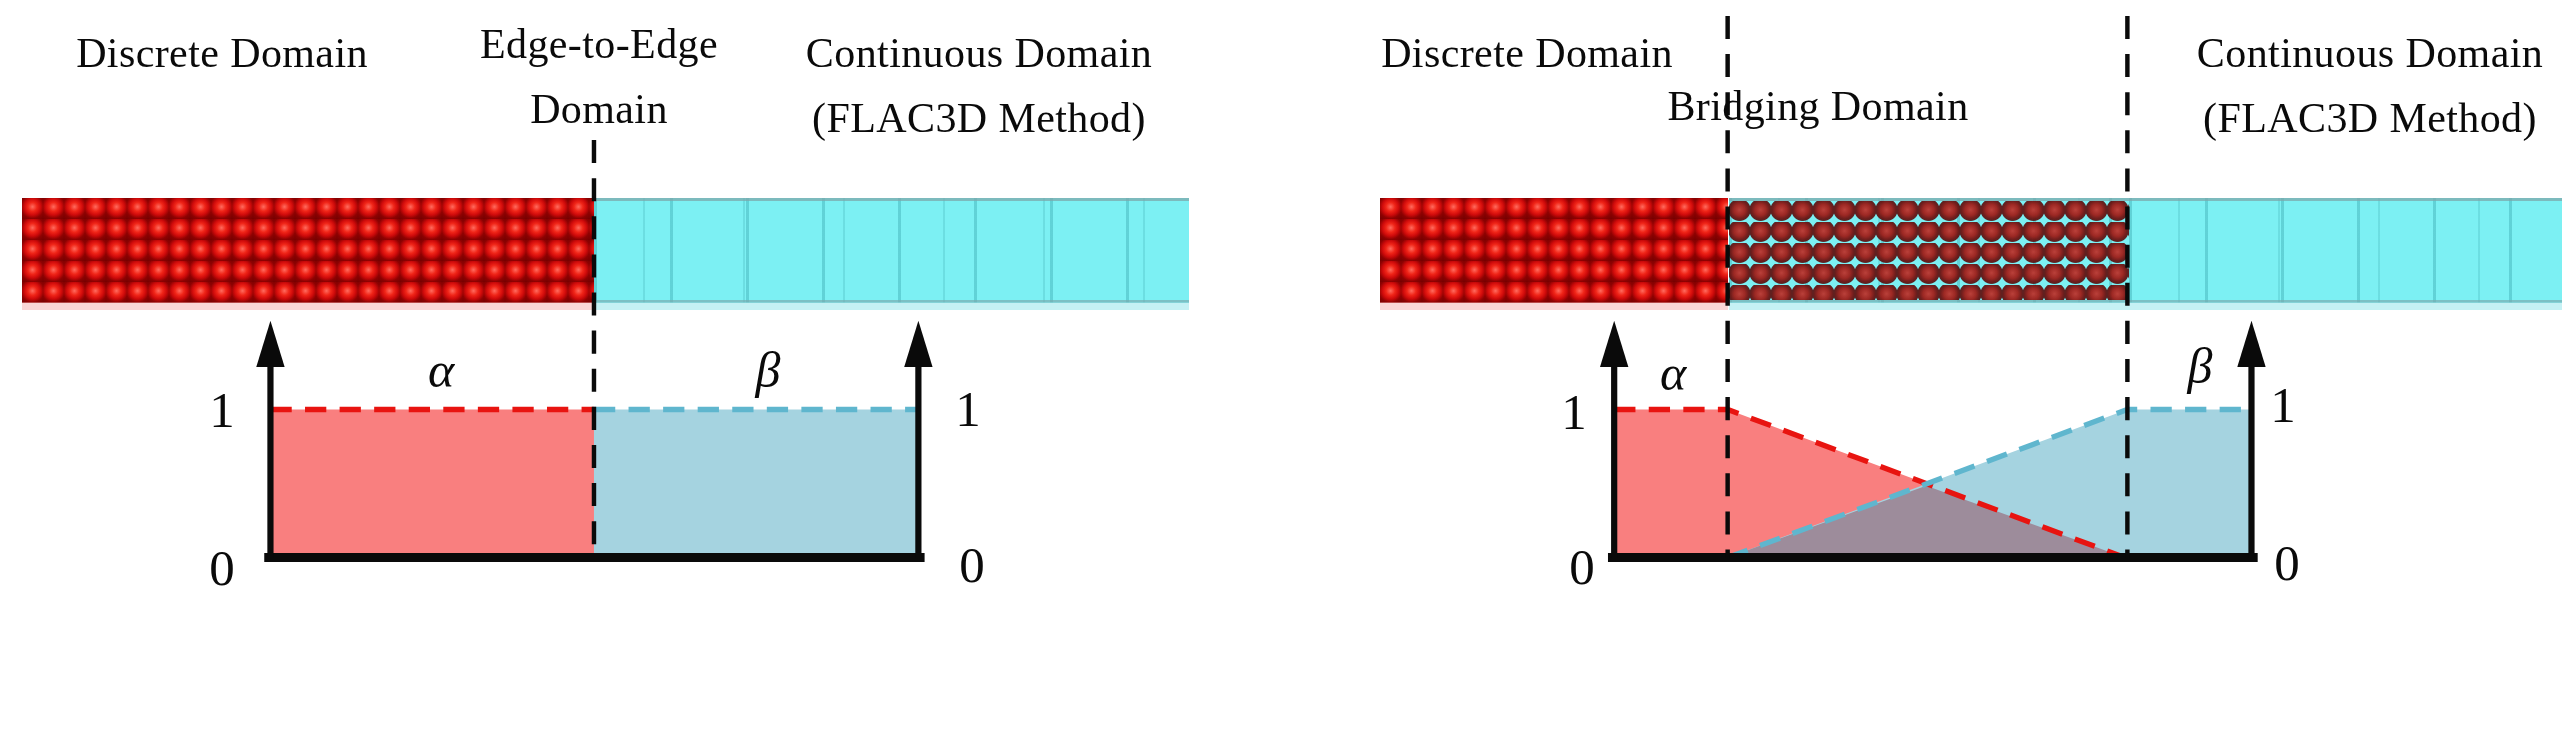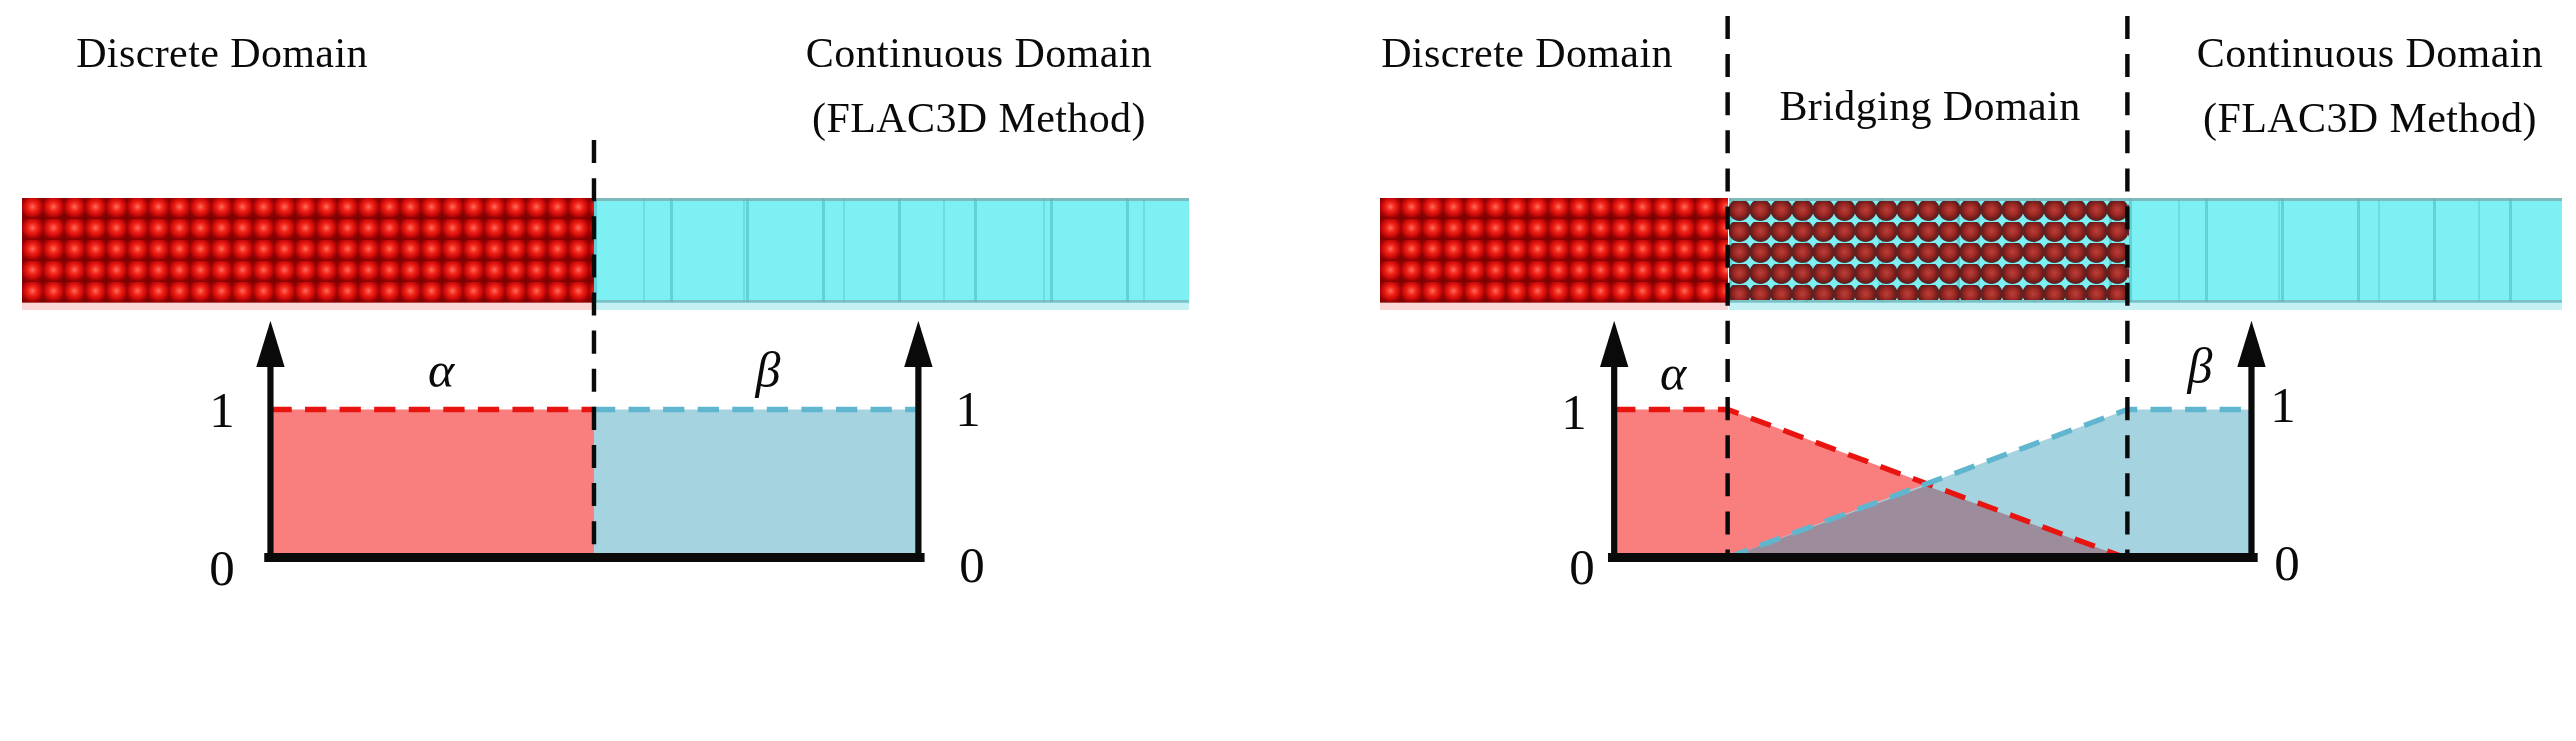--- a/index.html
+++ b/index.html
@@ -119,38 +119,40 @@
       <polygon points="2524,414 2556,414 2540,362" fill="#0a0a0a"></polygon>
       <line x1="1949" y1="18" x2="1949" y2="629" stroke="#0a0a0a" stroke-width="5" stroke-dasharray="26 17"></line>
       <line x1="2400" y1="18" x2="2400" y2="629" stroke="#0a0a0a" stroke-width="5" stroke-dasharray="26 17"></line>
     </g>
   </svg>
 
   <div class="title" style="left:222px;top:21px;">
     <div>Discrete Domain</div>
   </div>
   <div class="title" style="left:599px;top:12.4px;">
+    <div>Edge-to-Edge</div>
+    <div>Domain</div>
   </div>
   <div class="title" style="left:979px;top:21px;">
     <div>Continuous Domain</div>
     <div>(FLAC3D Method)</div>
   </div>
 
   <span class="greek" style="left:441px;top:370px;">α</span>
   <span class="greek" style="left:768px;top:370px;">β</span>
   <span class="tick" style="left:222px;top:410px;">1</span>
   <span class="tick" style="left:222px;top:568px;">0</span>
   <span class="tick" style="left:968px;top:409px;">1</span>
   <span class="tick" style="left:972px;top:565px;">0</span>
   <span class="caption" style="left:605px;top:683px;">(a)</span>
 
   <div class="title" style="left:1527px;top:21px;">
     <div>Discrete Domain</div>
   </div>
-  <div class="title" style="left:1930px;top:74px;">
+  <div class="title" style="left:1818px;top:74px;">
     <div>Bridging Domain</div>
   </div>
   <div class="title" style="left:2370px;top:21px;">
     <div>Continuous Domain</div>
     <div>(FLAC3D Method)</div>
   </div>
 
   <span class="greek" style="left:1673px;top:373px;">α</span>
   <span class="greek" style="left:2200px;top:366px;">β</span>
   <span class="tick" style="left:1574px;top:412px;">1</span>

